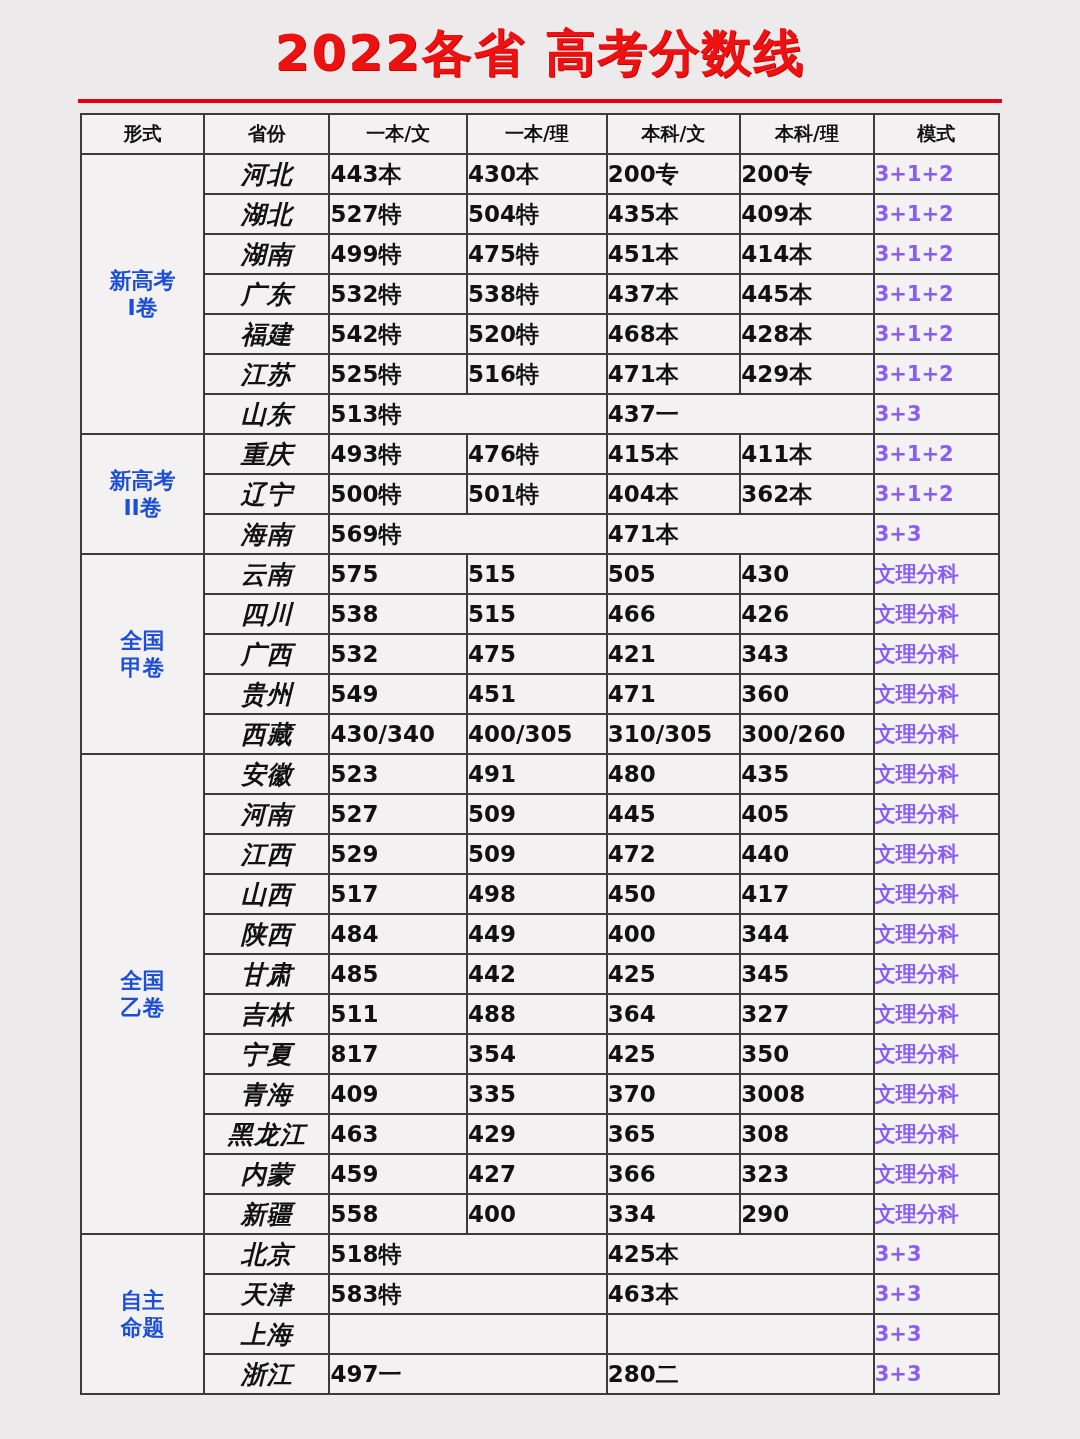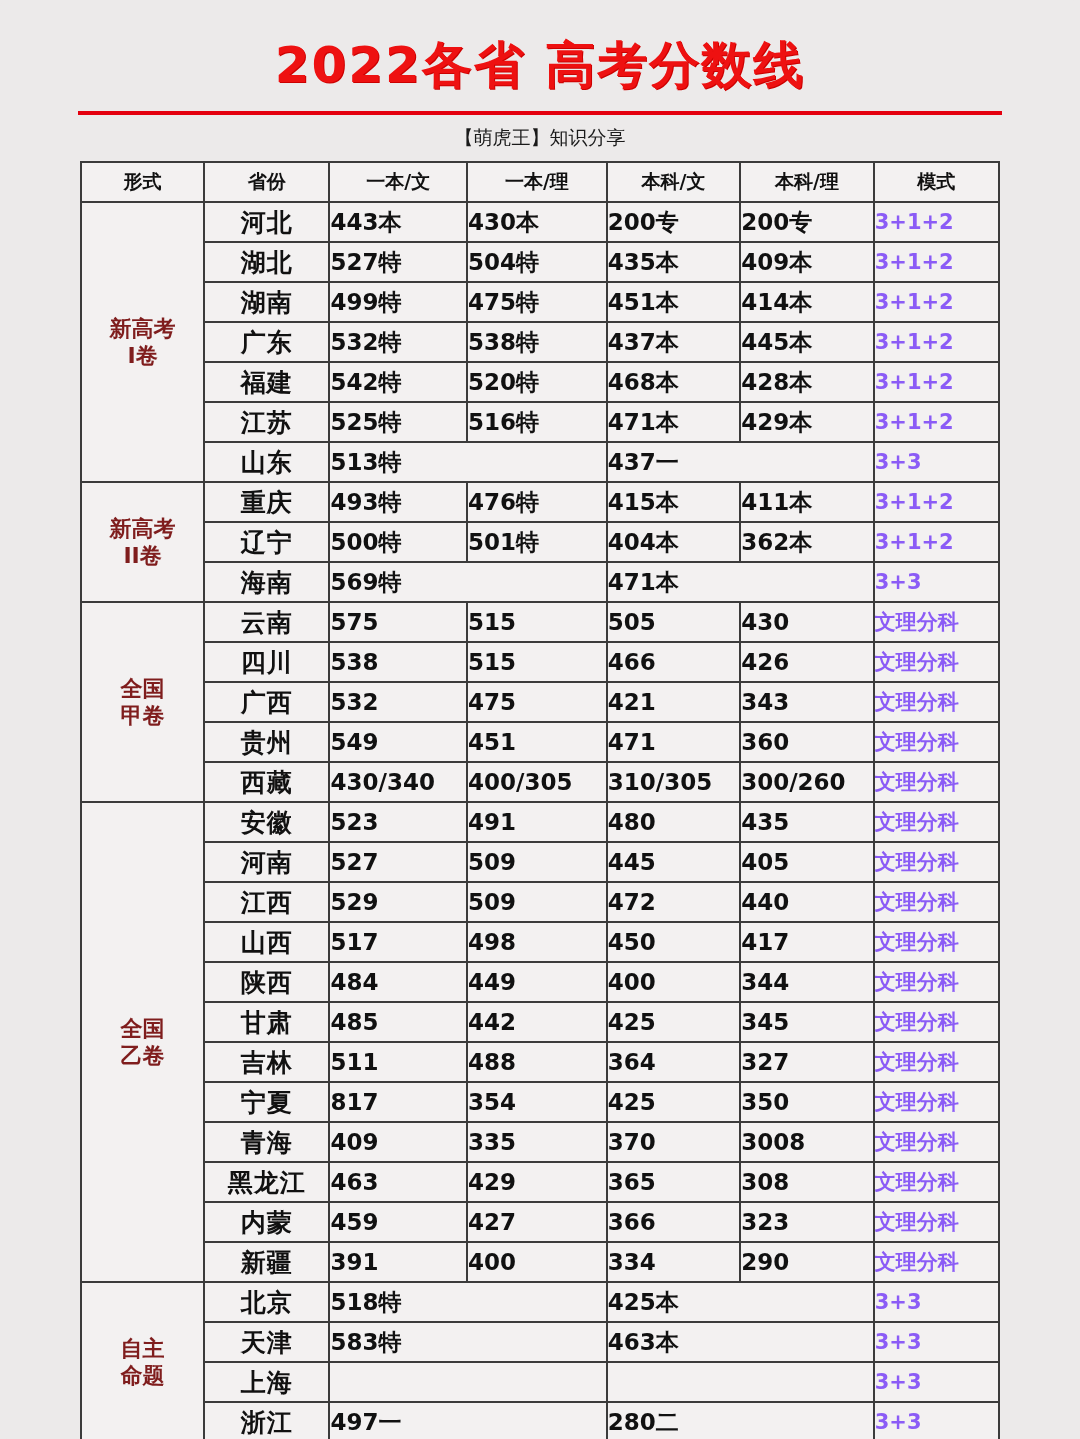--- a/index.html
+++ b/index.html
@@ -12,21 +12,21 @@
     height: 1439px;
     font-family: "Liberation Sans", sans-serif;
     overflow: hidden;
   }
   .page {
     position: relative;
     width: 1080px;
     height: 1439px;
     background: #eceaea;
     box-sizing: border-box;
-    padding: 16px 0;
+    padding: 4px 0;
     border-radius: 9px;
   }
   .title {
     text-align: center;
     color: #ee1111;
     font-weight: bold;
     font-size: 50px;
     letter-spacing: 2px;
     padding-top: 16px;
     padding-bottom: 12px;
@@ -59,34 +59,35 @@
     font-family: "DejaVu Sans", "Liberation Sans", sans-serif;
   }
   th.hdr {
     font-size: 19px;
     font-weight: bold;
     color: #111;
     text-align: center;
     height: 62px;
   }
   td.form {
-    color: #7f1d1d;
+    color: #1d4ed8;
     font-weight: bold;
     font-size: 22px;
     text-align: center;
     line-height: 1.25;
     width: 118px;
   }
   td.prov {
     color: #111;
     font-weight: bold;
     font-size: 25px;
     text-align: center;
     width: 120px;
     letter-spacing: 1px;
+    font-style: italic;
   }
   td.val {
     color: #111;
     font-weight: bold;
     font-size: 23px;
     text-align: left;
     padding-left: 12px;
   }
   td.val.small {
     font-size: 23px;
@@ -107,21 +108,20 @@
   .colw5 { width: 128px; }
   .colw6 { width: 128px; }
   .colw7 { width: 120px; margin-left: 13px; }
 </style>
 </head>
 <body>
 
 <div class="page">
   <div class="title">2022各省 高考分数线</div>
   <div class="rule"></div>
-  <div class="subtitle">【萌虎王】知识分享</div>
 
   <table class="score">
     <thead>
       <tr>
         <th class="hdr colw1">形式</th>
         <th class="hdr colw2">省份</th>
         <th class="hdr colw3">一本/文</th>
         <th class="hdr colw4">一本/理</th>
         <th class="hdr colw5">本科/文</th>
         <th class="hdr colw6">本科/理</th>
@@ -332,21 +332,21 @@
         <tr>
           <td class="prov">内蒙</td>
           <td class="val">459</td>
           <td class="val">427</td>
           <td class="val">366</td>
           <td class="val">323</td>
           <td class="mode">文理分科</td>
         </tr>
         <tr>
           <td class="prov">新疆</td>
-          <td class="val">391</td>
+          <td class="val">558</td>
           <td class="val">400</td>
           <td class="val">334</td>
           <td class="val">290</td>
           <td class="mode">文理分科</td>
         </tr>
         <tr>
           <td class="form" rowspan="4">自主<br>命题</td>
           <td class="prov">北京</td>
           <td class="val" colspan="2">518特</td>
           <td class="val" colspan="2">425本</td>

